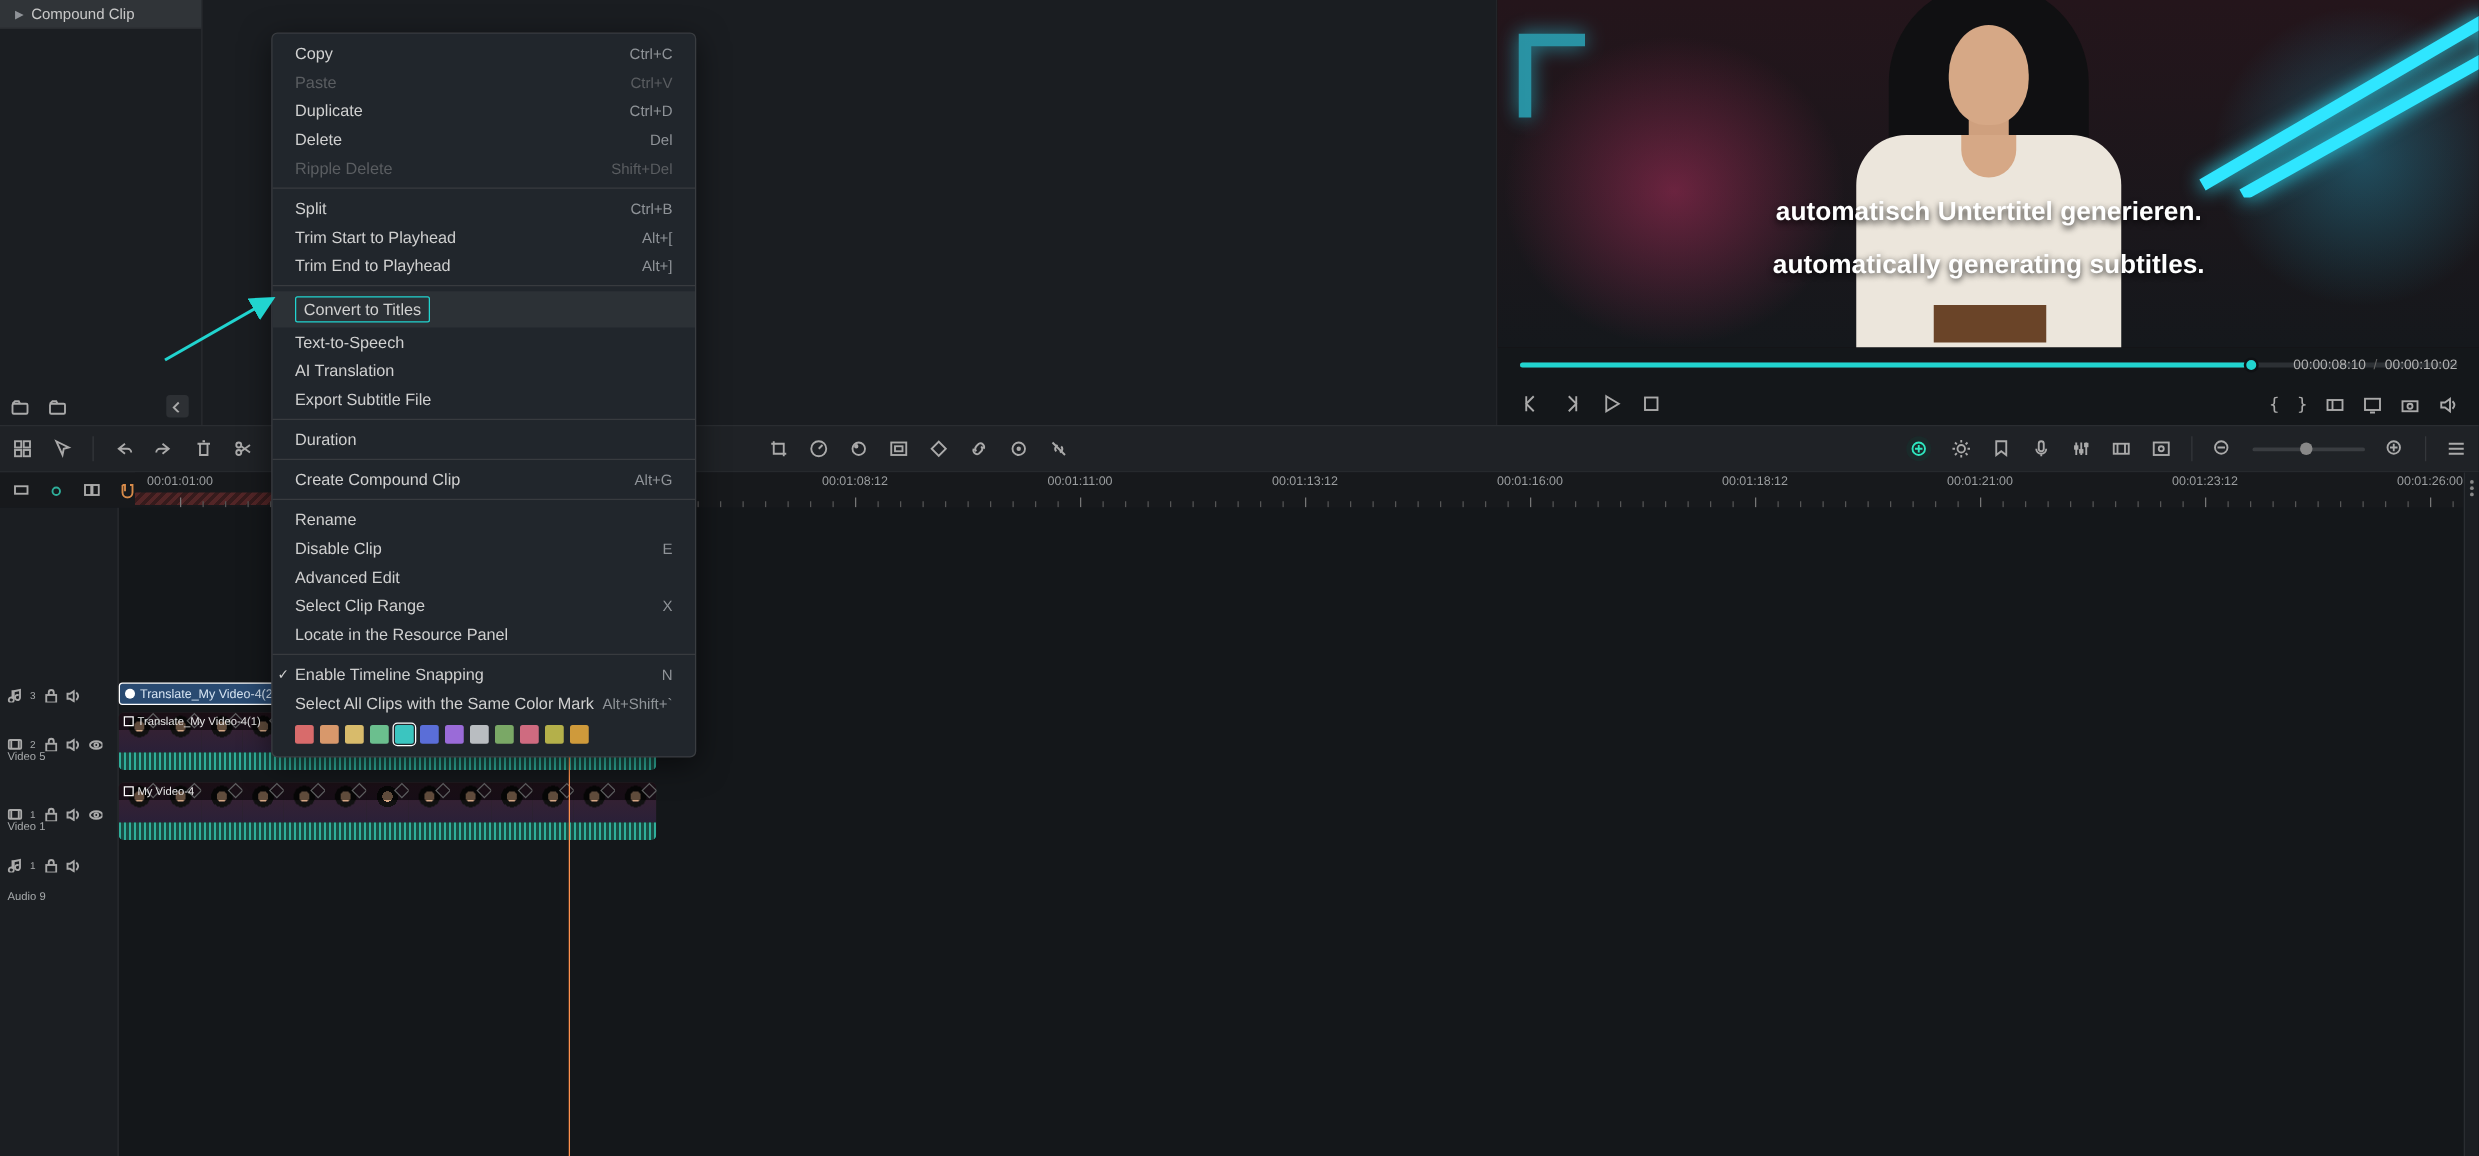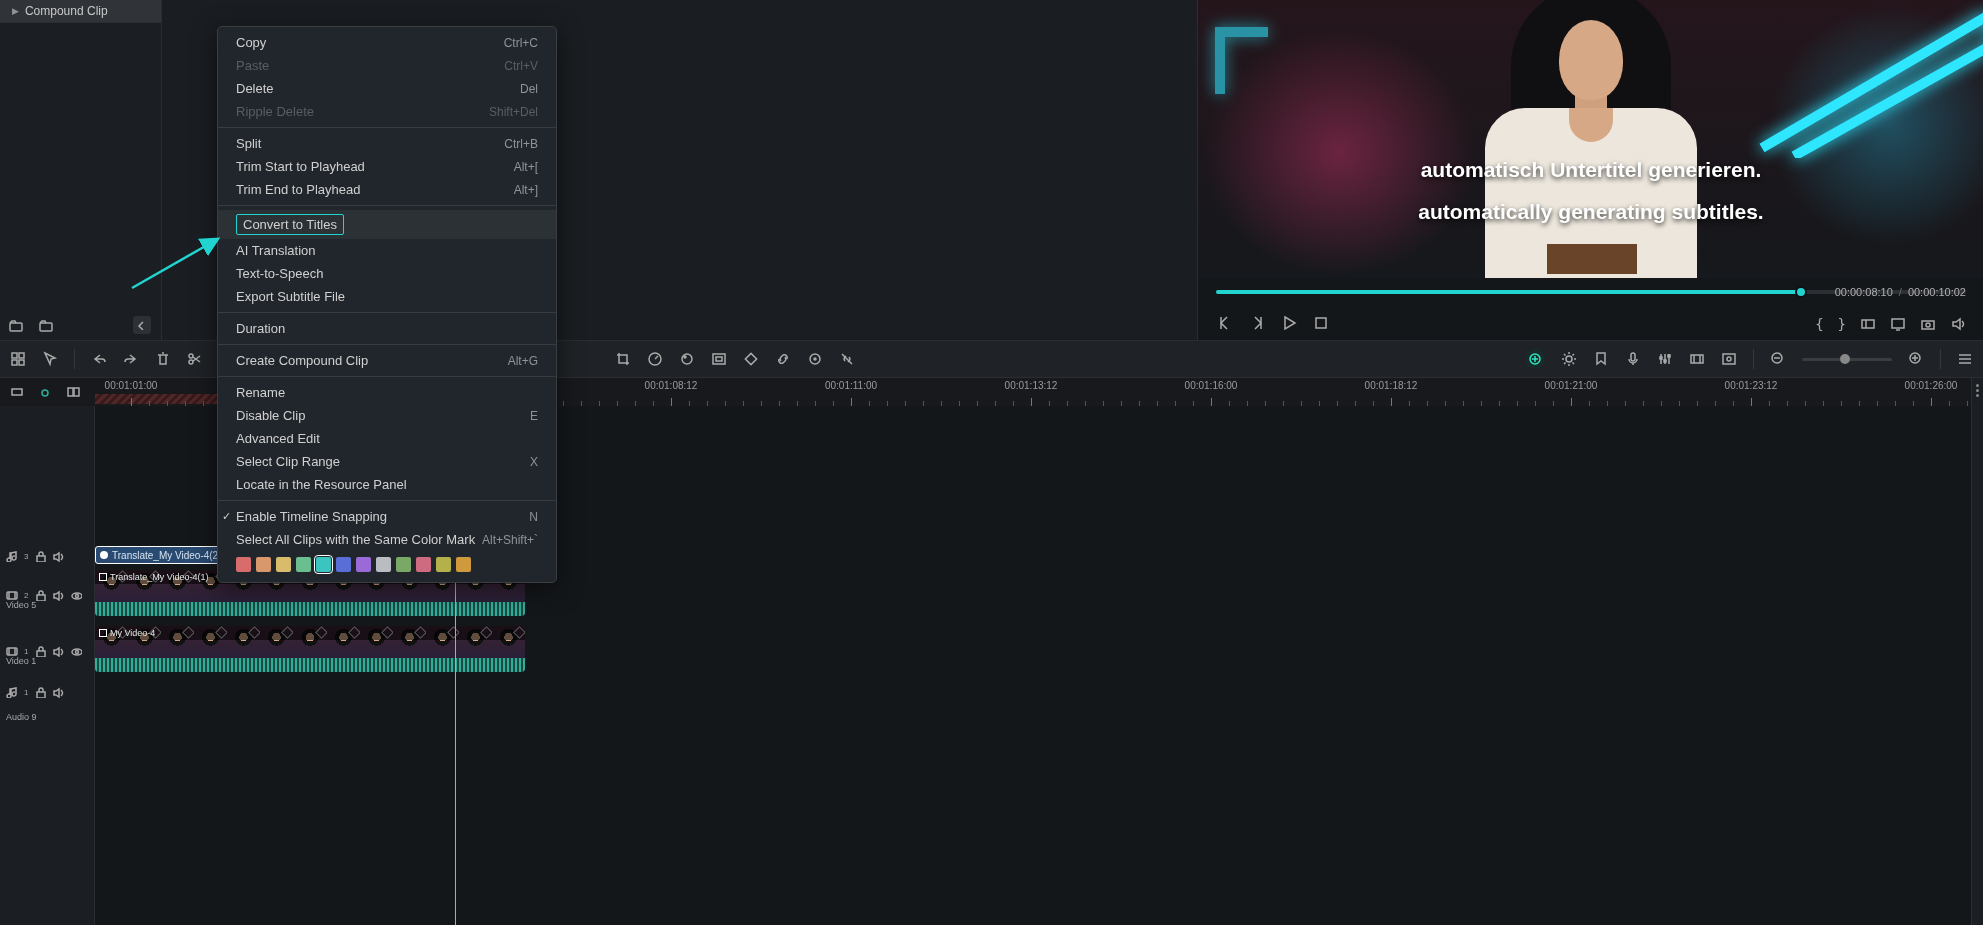--- a/index.html
+++ b/index.html
@@ -57,21 +57,21 @@
 .right-ctrls .brace{font-size:14px;color:#aaa;font-family:monospace;}
 .toolbar { position:absolute; left:0; top:340px; width:100%; height:38px; background:#1f2226; border-top:1px solid #2a2d31; border-bottom:1px solid #2a2d31; display:flex; align-items:center; padding:0 10px; gap:16px; }
 .tb-spacer{flex:1;}
 .tb-sep{width:1px;height:20px;background:#34373b;}
 .toolbar .ai-badge{width:20px;height:20px;border-radius:50%;background:#1a2a2a;display:flex;align-items:center;justify-content:center;}
 .toolbar .ai-badge svg{stroke:#2fe6bf;}
 .zoom-slider{width:90px;height:3px;background:#3a3d41;position:relative;border-radius:2px;}
 .zoom-slider .kn{position:absolute;top:-4px;width:10px;height:10px;border-radius:50%;background:#888;}
 .subtoolbar { position:absolute; left:0; top:378px; width:100%; height:28px; background:#17191c; display:flex; align-items:center; padding:0 10px; gap:14px; }
 .subtoolbar svg{width:14px;height:14px;}
-.ruler { position:absolute; left:95px; top:378px; right:12px; height:28px; background:#17191c; overflow:hidden; }
+.ruler { position:absolute; left:108px; top:378px; right:12px; height:28px; background:#17191c; overflow:hidden; }
 .ruler-inner{position:relative;height:100%;}
 .ruler-lbl{position:absolute;top:2px;font-size:10px;color:#9a9d9f;transform:translateX(-50%);}
 .ruler-tick{position:absolute;bottom:0;width:1px;height:5px;background:#555;}
 .ruler-tick.maj{height:8px;background:#777;}
 .ruler .play-region{position:absolute;left:0;top:16px;height:10px;background:repeating-linear-gradient(-45deg,#7a2e2e,#7a2e2e 3px,#4a1c1c 3px,#4a1c1c 6px);opacity:.6;}
 .timeline { position:absolute; left:0; top:406px; width:100%; bottom:0; background:#14171a; overflow:hidden; }
 .tl-gutter { position:absolute; left:0; top:0; width:95px; bottom:0; background:#1b1e22; border-right:1px solid #2a2d31; }
 .tl-tracks { position:absolute; left:95px; top:0; right:12px; bottom:0; }
 .tl-row { position:absolute; left:0; width:95px; display:flex; align-items:center; gap:6px; padding:0 6px; font-size:10px; color:#a6a9ab; }
 .tl-row .mini{font-size:8px;}
@@ -121,20 +121,24 @@
 <div class="context-menu" id="ctx">
     <div class="cm-item">
       <span class="lbl">Copy</span>
       <span class="sc">Ctrl+C</span>
     </div>
     <div class="cm-item disabled">
       <span class="lbl">Paste</span>
       <span class="sc">Ctrl+V</span>
     </div>
     <div class="cm-item">
+      <span class="lbl">Duplicate</span>
+      <span class="sc">Ctrl+D</span>
+    </div>
+    <div class="cm-item">
       <span class="lbl">Delete</span>
       <span class="sc">Del</span>
     </div>
     <div class="cm-item disabled">
       <span class="lbl">Ripple Delete</span>
       <span class="sc">Shift+Del</span>
     </div>
     <div class="cm-sep"></div>
     <div class="cm-item">
       <span class="lbl">Split</span>
@@ -146,24 +150,24 @@
     </div>
     <div class="cm-item">
       <span class="lbl">Trim End to Playhead</span>
       <span class="sc">Alt+]</span>
     </div>
     <div class="cm-sep"></div>
     <div class="cm-item highlight">
       <span class="lbl">Convert to Titles</span>
     </div>
     <div class="cm-item">
+      <span class="lbl">Text-to-Speech</span>
+    </div>
+    <div class="cm-item">
       <span class="lbl">AI Translation</span>
-    </div>
-    <div class="cm-item">
-      <span class="lbl">Text-to-Speech</span>
     </div>
     <div class="cm-item">
       <span class="lbl">Export Subtitle File</span>
     </div>
     <div class="cm-sep"></div>
     <div class="cm-item">
       <span class="lbl">Duration</span>
     </div>
     <div class="cm-sep"></div>
     <div class="cm-item">

